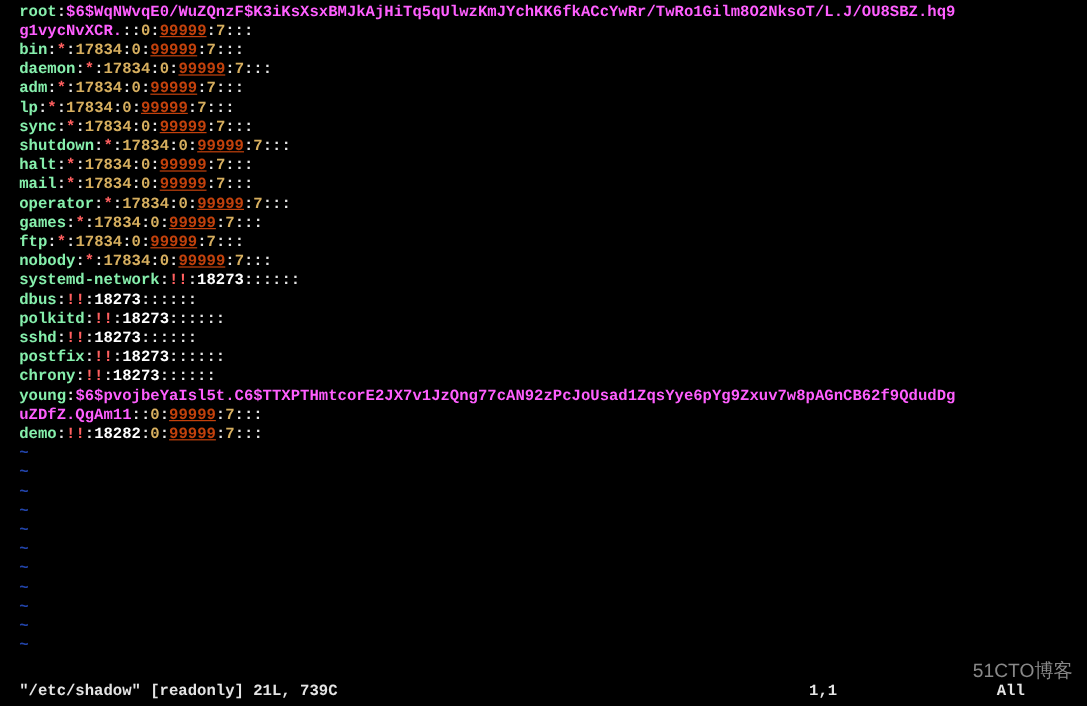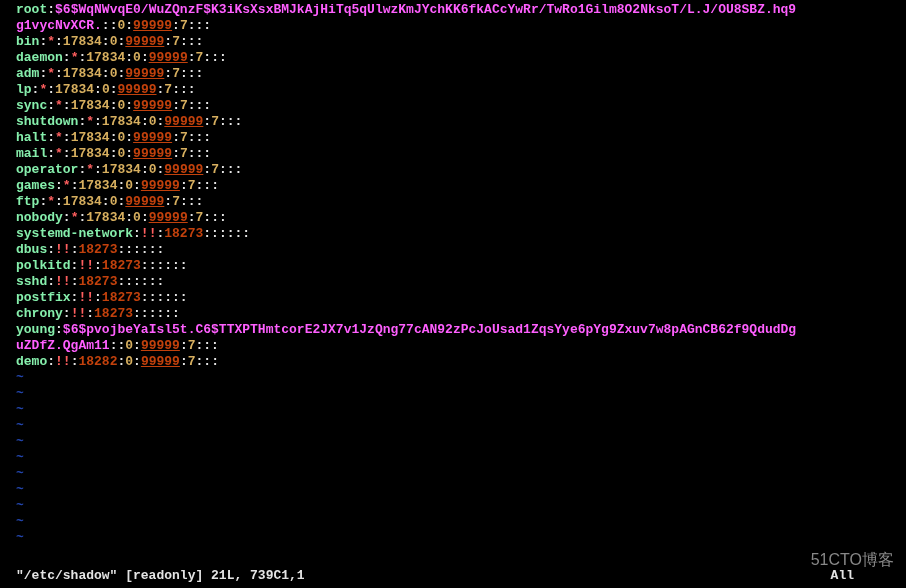--- a/index.html
+++ b/index.html
@@ -18,32 +18,32 @@
   .terminal {
     padding: 2px 16px;
     white-space: pre;
   }
   .c-cyan   { color: #86efac; }
   .c-red    { color: #ff5f5f; }
   .c-yellow { color: #d7af5f; }
   .c-green  { color: #c2410c; text-decoration: underline; }
   .c-white  { color: #e4e4e4; }
   .c-pink   { color: #ff5fff; }
-  .c-grey   { color: #c2410c; }
+  .c-grey   { color: #ffffff; }
   .tilde    { color: #2244aa; }
   .status {
     position: absolute;
     left: 16px;
     right: 12px;
     bottom: 4px;
     color: #e4e4e4;
     display: flex;
   }
   .status .left { flex: 0 0 auto; }
-  .status .mid  { flex: 1 1 auto; padding-right: 120px; }
+  .status .mid  { flex: 1 1 auto; text-align: right; padding-right: 120px; }
   .status .right{ flex: 0 0 auto; padding-right: 40px; margin-left: 13px; }
   .watermark {
     position: absolute;
     right: 12px;
     bottom: 20px;
     color: #888;
     font-family: sans-serif;
     font-size: 16px;
     font-weight: normal;
   }

